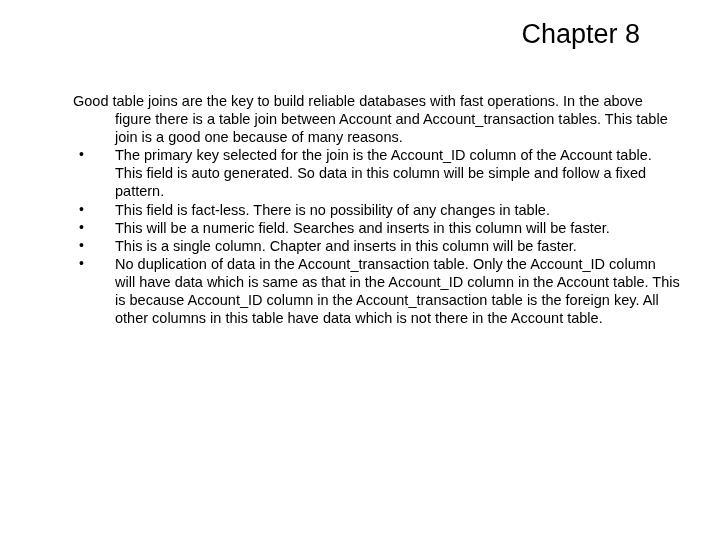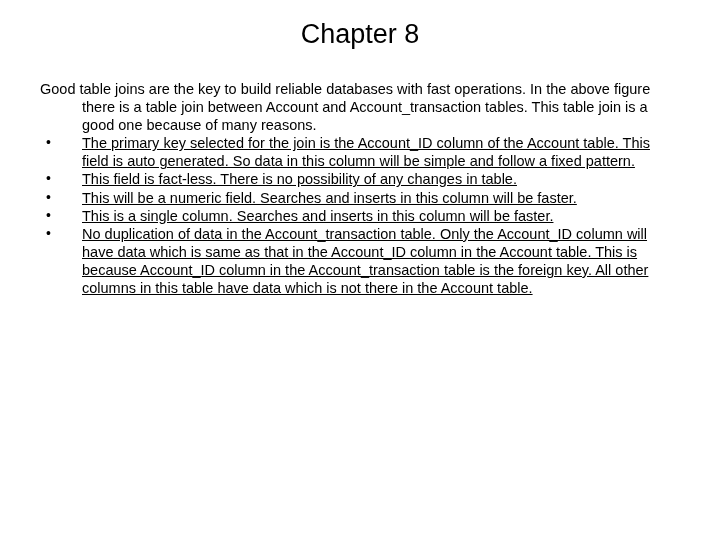--- a/index.html
+++ b/index.html
@@ -5,32 +5,33 @@
   * { margin: 0; padding: 0; box-sizing: border-box; }
   body {
     width: 720px;
     height: 540px;
     background: #ffffff;
     font-family: Arial, Helvetica, sans-serif;
     color: #000000;
     padding: 18px 40px 0 40px;
   }
   .title-block {
-    text-align: center;
-    margin-bottom: 28px;
+    text-align: right;
+    margin-bottom: 40px;
     padding: 0 40px;
   }
   .title-line {
     font-size: 27px;
     font-weight: 400;
     line-height: 1.25;
   }
   .content {
     font-size: 14.5px;
     line-height: 1.25;
+    margin-left: 33px;
   }
   .intro-wrap {
     padding-left: 42px;
     text-indent: -42px;
   }
   ul {
     list-style: none;
     margin: 0;
     padding: 0;
   }
@@ -40,21 +41,20 @@
   }
   .bullet {
     width: 42px;
     flex-shrink: 0;
     padding-left: 6px;
     font-size: 14px;
     line-height: 1.25;
   }
   .li-text {
     flex: 1;
-    text-decoration: underline;
   }
 </style>
 </head>
 <body>
 
 <div class="title-block">
   <div class="title-line">Chapter 8</div>
 </div>
 
 <div class="content">
@@ -67,20 +67,20 @@
     <li>
       <span class="bullet">•</span>
       <span class="li-text">This field is fact-less. There is no possibility of any changes in table.</span>
     </li>
     <li>
       <span class="bullet">•</span>
       <span class="li-text">This will be a numeric field. Searches and inserts in this column will be faster.</span>
     </li>
     <li>
       <span class="bullet">•</span>
-      <span class="li-text">This is a single column. Searches and inserts in this column will be faster.</span>
+      <span class="li-text">This is a single column. Chapter and inserts in this column will be faster.</span>
     </li>
     <li>
       <span class="bullet">•</span>
       <span class="li-text">No duplication of data in the Account_transaction table. Only the Account_ID column will have data which is same as that in the Account_ID column in the Account table. This is because Account_ID column in the Account_transaction table is the foreign key. All other columns in this table have data which is not there in the Account table.</span>
     </li>
   </ul>
 </div>
 
 </body></html>

